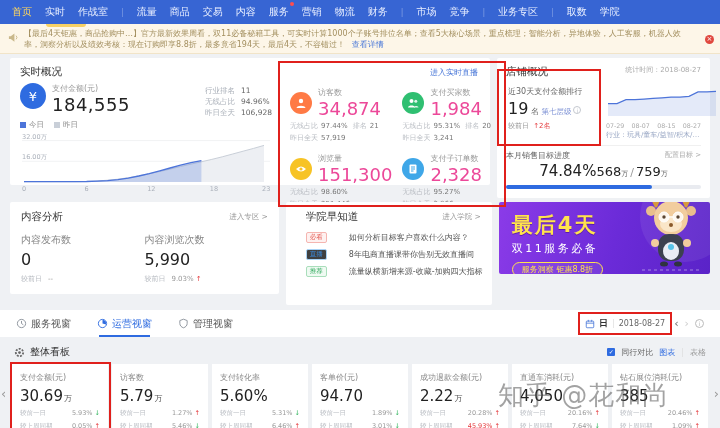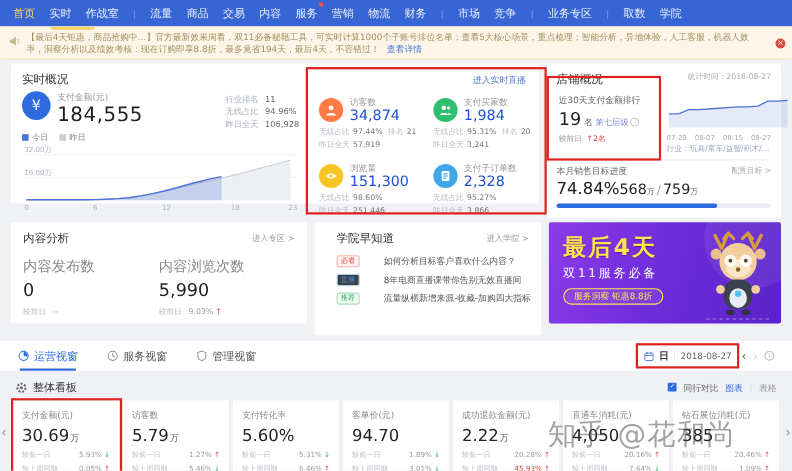--- a/index.html
+++ b/index.html
@@ -38,21 +38,21 @@
 .legend{display:flex;gap:10px;font-size:7.5px;color:#888;margin-top:2px}
 .sw{display:inline-block;width:6px;height:6px;margin-right:3px;vertical-align:middle}
 .sw.today{background:#4D74D9}.sw.yest{background:#C9CFD8}
 #rt-chart{display:block}
 .rt-stats-wrap{position:relative;flex:1}
 .rt-stats{display:grid;grid-template-columns:1fr 1fr;gap:10px 10px;padding:4px 2px 0 18px}
 .stat .top{display:flex;gap:6px;align-items:center}
 .stat .circ{width:22px;height:22px;border-radius:50%;display:flex;align-items:center;justify-content:center;flex:none}
 .stat .circ svg{width:12px;height:12px}
 .stat .lab{font-size:8px;color:#999}
-.stat .val{font-size:13px;color:#1d4ed8}
+.stat .val{font-size:18px;color:#ec4899}
 .stat .ln{font-size:7px;color:#B8BCC2;margin-top:2px;white-space:nowrap}
 .stat .ln b{color:#777;font-weight:normal;margin:0 5px 0 3px}
 
 .shop{width:213px;height:140px;padding:7px 9px;position:relative}
 .shop-head{display:flex;justify-content:space-between;align-items:flex-start}
 .shop-time{font-size:7px;color:#AAA}
 .shop-body{display:flex;margin-top:5px;gap:8px}
 .rank-wrap{position:relative;width:92px}
 .rankb{font-size:8px;color:#666;padding:2px 2px}
 .rank-line{margin-top:2px;white-space:nowrap}
@@ -60,45 +60,45 @@
 .rank-unit{font-size:8px;color:#666}
 .rank-level{font-size:7.5px;color:#7A8FD4}
 .i-info{display:inline-block;width:8px;height:8px;border:1px solid #C4C8CF;border-radius:50%;color:#C4C8CF;font-size:6px;line-height:7px;text-align:center;vertical-align:1px;margin-left:2px;cursor:pointer}
 .rank-delta{font-size:7px;color:#999;margin-top:3px}
 .shop-chartc{flex:1;min-width:0}
 .shop-xt{display:flex;justify-content:space-between;font-size:6.3px;color:#AAA;margin-top:1px}
 .shop-ind{font-size:7px;color:#99A7C4;margin-top:1px;white-space:nowrap;overflow:hidden}
 .shop-div{border-top:1px solid #F0F0F0;margin:5px 0 4px}
 .goal-head{display:flex;justify-content:space-between;font-size:8px;color:#666}
 .goal-cfg{color:#AAA;font-size:7px;cursor:pointer;text-decoration:none}
-.goal-vals{display:flex;justify-content:flex-start;align-items:baseline;margin-top:1px}
+.goal-vals{display:flex;justify-content:center;align-items:baseline;margin-top:1px}
 .goal-pct{font-size:15px;color:#222}
 .goal-num{font-size:13px;color:#222}
 .goal-num small{font-size:7px;color:#666}
 .goal-sep{color:#999;font-size:11px;margin:0 2px}
 .pbar{height:4px;background:#E9EBF0;border-radius:2px;margin-top:5px}
 .pfill{height:4px;background:#2E6BE0;border-radius:2px;width:0}
 
 .contentp{width:271px;height:92px;padding:8px 11px;position:relative}
 .acad{width:206px;height:103px;padding:8px 20px;position:relative}
 .p-link{position:absolute;right:11px;top:10px;font-size:7.5px;color:#999;cursor:pointer;text-decoration:none}
 .cstats{display:flex;margin-top:9px}
 .cstat{width:50%}
-.cstat .lab{font-size:13px;color:#888}
+.cstat .lab{font-size:10px;color:#888}
 .cstat .val{font-size:16px;color:#222;margin-top:3px}
 .cstat .dl{font-size:7px;color:#B8BCC2;margin-top:5px}
 .cstat .dv{color:#999;margin-left:6px}
 .acad-items{margin-top:8px;display:flex;flex-direction:column;gap:6px}
 .acad-it{display:flex;align-items:center;gap:22px;font-size:8px;color:#555;white-space:nowrap;cursor:pointer}
 .tagp{font-size:6.5px;padding:0 3px;border-radius:2px;border:1px solid;flex:none}
 .tag-red{color:#E4584F;border-color:#F5B5B0;background:#FEF1F0}
 .tag-blue{color:#3A8EE6;border-color:#A8D2F5;background:#404040}
 .tag-green{color:#2FA85C;border-color:#A9DEBB;background:#EFFAF2}
 
-.promo{width:213px;height:92px;position:relative;overflow:hidden;border-radius:2px;background:linear-gradient(105deg,#8B3BE8 0%,#6B2BD8 55%,#5A23C8 100%);cursor:pointer}
+.promo{width:213px;height:72px;position:relative;overflow:hidden;border-radius:2px;background:linear-gradient(105deg,#8B3BE8 0%,#6B2BD8 55%,#5A23C8 100%);cursor:pointer}
 .promo:before{content:"";position:absolute;right:-20px;top:-30px;width:90px;height:90px;border-radius:50%;background:rgba(255,255,255,.07)}
 .promo-in{position:absolute;left:13px;top:9px}
 .promo-l1{color:#FFE34D;font-size:21px;font-weight:bold;letter-spacing:2px;text-shadow:0 1px 0 rgba(80,15,150,.7)}
 .promo-l2{color:#fff;font-size:11px;margin-top:2px;letter-spacing:2.5px}
 .promo-pill{display:inline-block;margin-top:6px;border:1px solid #FFE34D;color:#FFE34D;font-size:8px;padding:1px 9px;border-radius:9px;background:rgba(255,255,255,.08)}
 .deer{position:absolute;right:4px;bottom:-2px}
 
 .tabbar{height:27px;background:#fff;display:flex;align-items:center;gap:26px;padding:0 16px;margin-top:5px}
 .tab{display:flex;align-items:center;gap:4px;font-size:10px;color:#555;height:27px;position:relative;cursor:pointer}
 .tab svg{color:#8A9099}
@@ -420,33 +420,33 @@
             <circle cx="51" cy="55" r="4" fill="#F2CD9E"></circle>
           <ellipse cx="28" cy="76" rx="4" ry="2.5" fill="#2F3340"></ellipse>
             <ellipse cx="42" cy="76" rx="4" ry="2.5" fill="#2F3340"></ellipse>
           <line x1="6" y1="82" x2="66" y2="82" stroke="rgba(255,255,255,.45)" stroke-dasharray="3 3"></line>
         </svg>
       </aside>
     </div>
   </div>
 
   <div class="tabbar">
+    <div class="tab">
+      <svg width="11" height="11" viewBox="0 0 12 12">
+          <circle cx="6" cy="6" r="4.5" fill="none" stroke="currentColor"></circle>
+          <path d="M6 3.2V6l2 1.4" fill="none" stroke="currentColor"></path>
+        </svg>
+      <span>服务视窗</span>
+    </div>
     <div class="tab active">
       <svg width="11" height="11" viewBox="0 0 12 12">
           <circle cx="6" cy="6" r="4.5" fill="none" stroke="currentColor"></circle>
           <path d="M6 6V1.8A4.2 4.2 0 019.8 7z" fill="currentColor"></path>
         </svg>
       <span>运营视窗</span>
-    </div>
-    <div class="tab">
-      <svg width="11" height="11" viewBox="0 0 12 12">
-          <circle cx="6" cy="6" r="4.5" fill="none" stroke="currentColor"></circle>
-          <path d="M6 3.2V6l2 1.4" fill="none" stroke="currentColor"></path>
-        </svg>
-      <span>服务视窗</span>
     </div>
     <div class="tab">
       <svg width="11" height="11" viewBox="0 0 12 12">
           <path d="M6 1.3l4 1.5v3.1c0 2.5-1.8 4.1-4 4.8-2.2-.7-4-2.3-4-4.8V2.8z" fill="none" stroke="currentColor"></path>
         </svg>
       <span>管理视窗</span>
     </div>
     <div class="datebar">
       <div class="db-group">
         <div class="annot a-date"></div>

